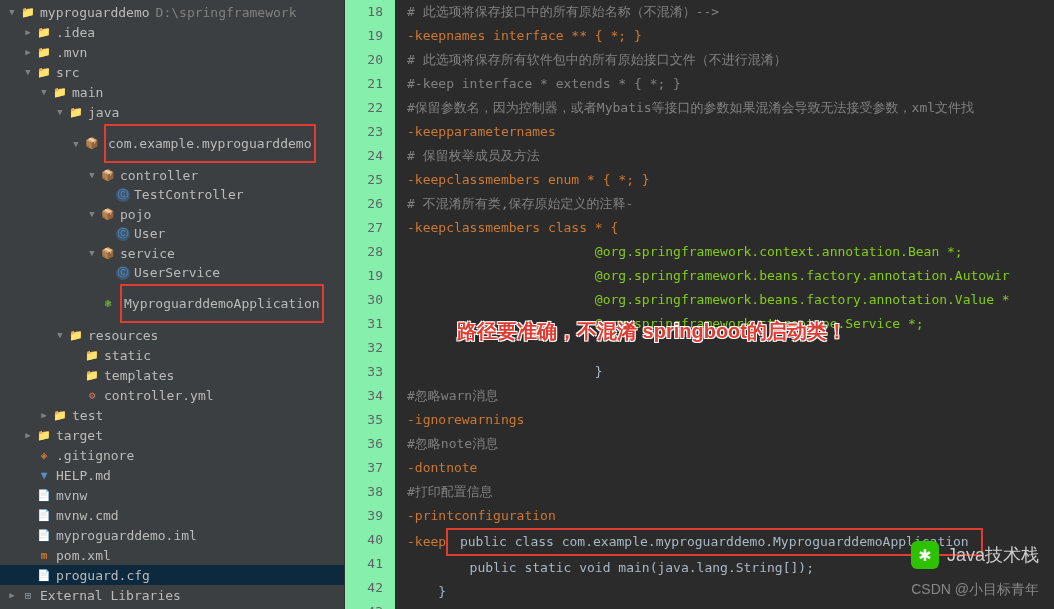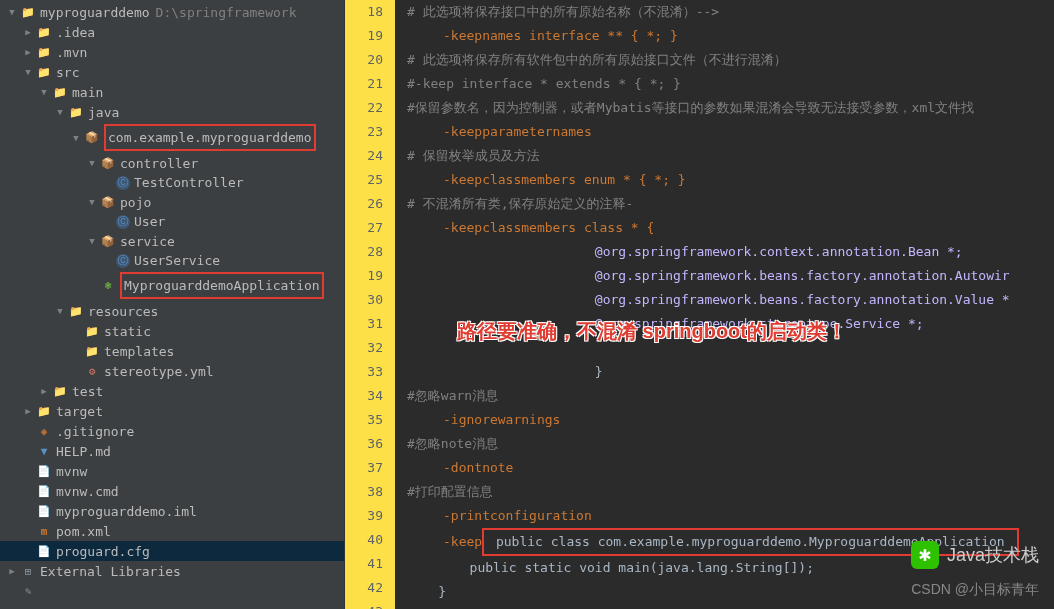--- a/index.html
+++ b/index.html
@@ -53,51 +53,51 @@
     .icon-folder-res { color: #b8ad5c; }
     .icon-class { color: #5690c4; border-radius: 50%; background: #3e5874; width: 14px; height: 14px; }
     .icon-class-spring { color: #6db33f; }
     .icon-file { color: #87939a; }
     .icon-yml { color: #d47a6a; }
     .icon-md { color: #5690c4; }
     .icon-git { color: #cc7832; }
     .icon-maven { color: #cc7832; font-weight: bold; }
     .tree-label { color: #bbbbbb; }
     .tree-path { color: #808080; margin-left: 6px; }
-    .red-box { border: 2px solid #e03c31; padding: 4px 2px; text-align: right; }
+    .red-box { border: 2px solid #e03c31; padding: 10px 2px; text-align: right; }
     
     .editor {
       flex: 1;
       display: flex;
       background: #2b2b2b;
       position: relative;
     }
     .gutter {
       width: 50px;
-      background: #fde047;
+      background: #86efac;
       text-align: right;
       padding-right: 12px;
       color: #606366;
       font-size: 13px;
       line-height: 24px;
       user-select: none;
     }
     .code {
       flex: 1;
       padding-left: 12px;
       font-size: 13px;
       line-height: 24px;
       white-space: pre;
       overflow: hidden;
     }
     .comment { color: #808080; margin-top: 36px; }
-    .keyword { color: #cc7832; margin-left: 36px; }
+    .keyword { color: #cc7832; }
     .string { color: #a9b7c6; }
     .brace { color: #a9b7c6; }
-    .at { color: #c4b5fd; }
+    .at { color: #84cc16; }
     
     .annotation-overlay {
       position: absolute;
       top: 318px;
       left: 112px;
       color: #e03c31;
       font-size: 20px;
       font-weight: bold;
       text-shadow: 1px 1px 0 #fff, -1px -1px 0 #fff, 1px -1px 0 #fff, -1px 1px 0 #fff;
       font-family: 'Microsoft YaHei', sans-serif;
@@ -225,21 +225,21 @@
       <span class="tree-label">static</span>
     </div>
     <div class="tree-item" style="padding-left: 70px;">
       <span class="chevron"></span>
       <span class="icon icon-folder">📁</span>
       <span class="tree-label">templates</span>
     </div>
     <div class="tree-item" style="padding-left: 70px;">
       <span class="chevron"></span>
       <span class="icon icon-yml">⚙</span>
-      <span class="tree-label">stereotype.yml</span>
+      <span class="tree-label">controller.yml</span>
     </div>
     <div class="tree-item" style="padding-left: 38px;">
       <span class="chevron">▶</span>
       <span class="icon icon-folder-blue">📁</span>
       <span class="tree-label">test</span>
     </div>
     <div class="tree-item" style="padding-left: 22px;">
       <span class="chevron">▶</span>
       <span class="icon icon-folder-orange">📁</span>
       <span class="tree-label">target</span>

